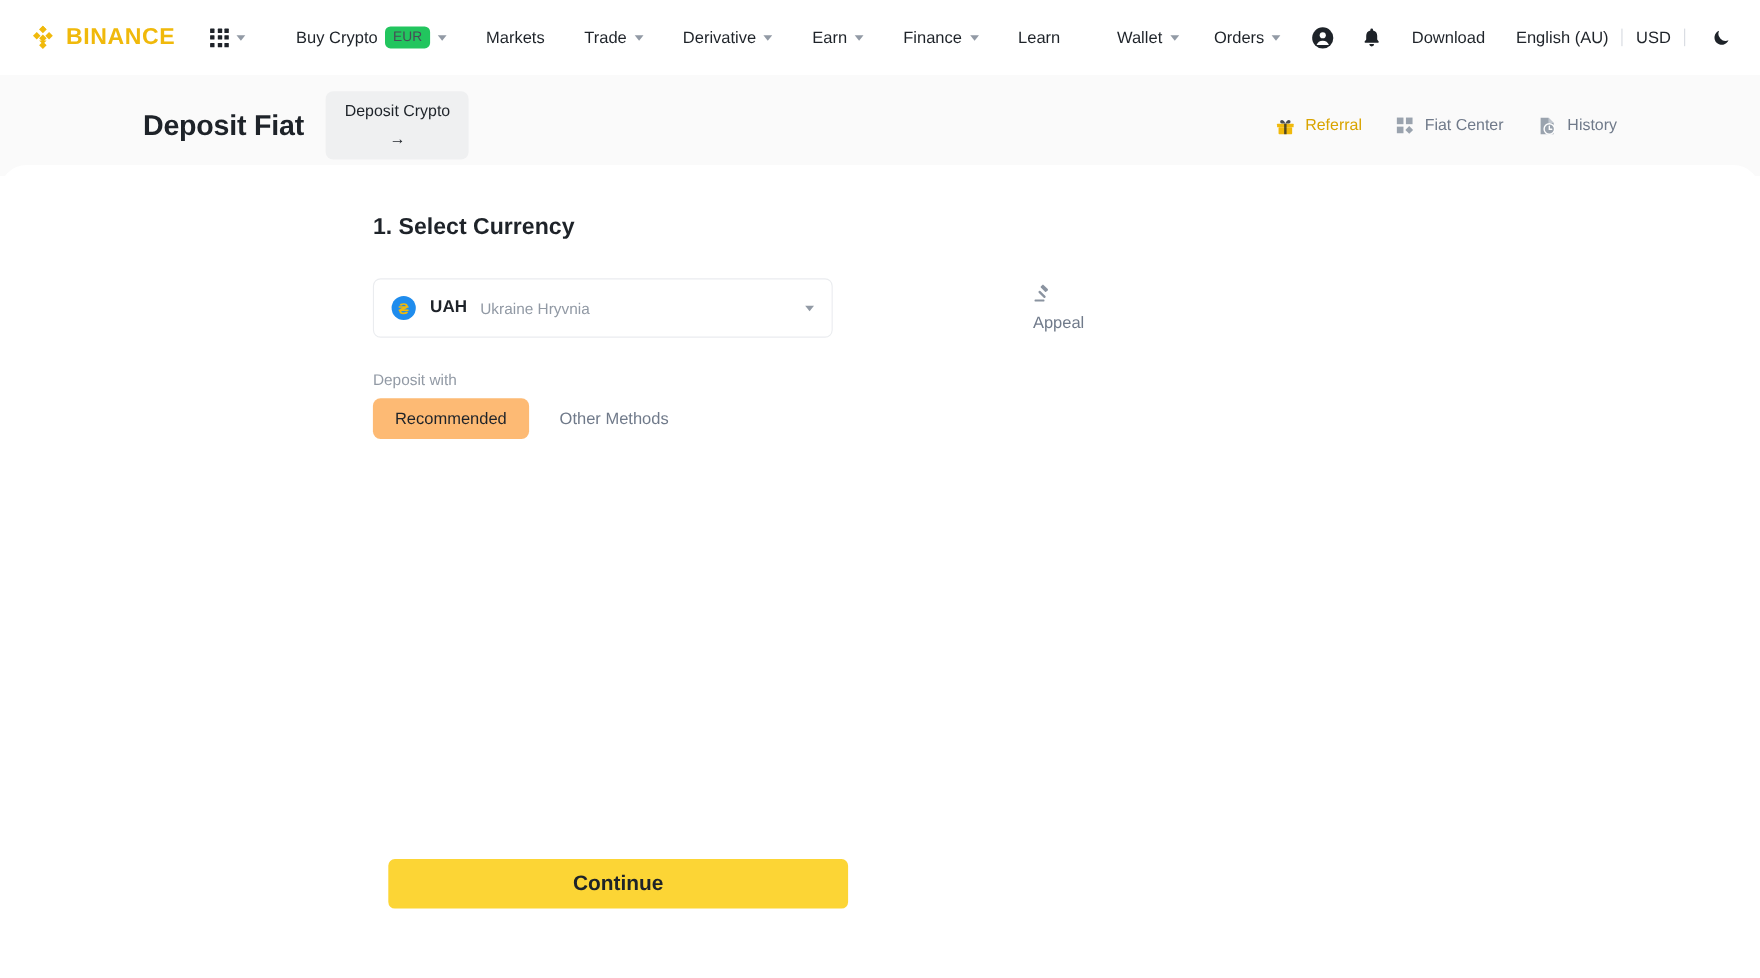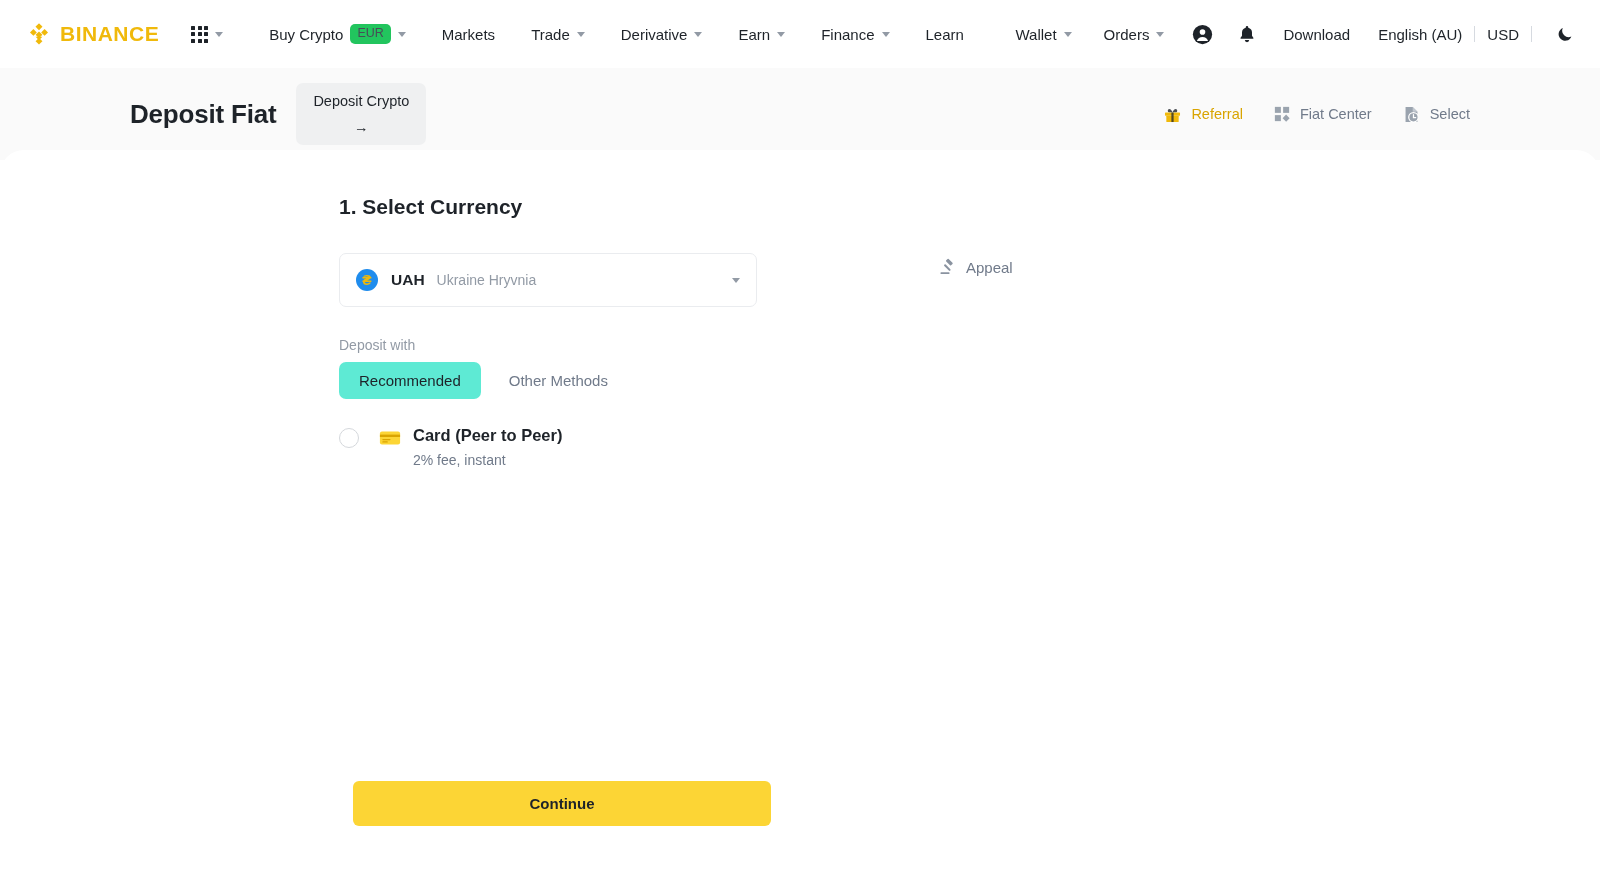--- a/index.html
+++ b/index.html
@@ -126,49 +126,49 @@
   .cur-code { font-size: 15.5px; font-weight: 600; color: #1e2329; }
   .cur-name { font-size: 14px; color: #929aa5; margin-left: 12px; }
   .select-caret { margin-left: auto; }
 
   .deposit-with { margin-top: 30px; }
   .tabs { display: flex; align-items: center; gap: 8px; margin-top: 8px; }
   .tab {
     font-size: 15px; padding: 10px 20px; border-radius: 7px;
     cursor: pointer; color: #707a8a;
   }
-  .tab.active { background: #5eead4; color: #1e2329; font-weight: 500; }
+  .tab.active { background: #fdba74; color: #1e2329; font-weight: 500; }
 
   .method-row {
     display: flex; align-items: flex-start;
     margin-top: 26px; cursor: pointer;
   }
   .radio {
     width: 20px; height: 20px; border-radius: 50%;
     border: 1.5px solid #d5d8dc; flex: none;
     margin-top: 3px; margin-right: 20px; background: #fff;
   }
   .method-icon {
     width: 22px; height: 22px; flex: none; margin-right: 12px; margin-top: 2px;
   }
   .method-name { font-size: 16.5px; font-weight: 600; color: #1e2329; line-height: 1.3; }
   .method-sub { font-size: 14px; color: #707a8a; margin-top: 6px; }
 
   .right-col { margin-left: 182px; padding-top: 5px; }
   .appeal-link {
-    display: flex; align-items: center; gap: 9px;
-    font-size: 15px; color: #707a8a; cursor: pointer;
+    display: flex; align-items: flex-start; gap: 9px;
+    font-size: 15px; color: #707a8a; cursor: pointer; flex-direction: column;
   }
 
   .continue-btn {
     position: absolute;
     left: 353px; top: 631px;
     width: 418px; height: 45px;
     background: #FCD535; border: none; border-radius: 6px;
-    font-family: inherit; font-size: 15px; font-weight: 600; color: #1e2329;
+    font-family: inherit; font-size: 19px; font-weight: 600; color: #1e2329;
     cursor: pointer;
   }
 </style>
 </head>
 <body>
 
 <div class="topnav">
 
   <div class="logo">
     <svg class="logo-mark" viewBox="0 0 32 32">
@@ -308,21 +308,21 @@
       <span>Fiat Center</span>
     </div>
 
     <div class="sub-link">
       <svg width="19" height="19" viewBox="0 0 24 24">
         <path d="M4.5 2.5h9l6 6v13h-15z" fill="#9aa3ae"></path>
         <path d="M13.5 2.5l6 6h-6z" fill="#c2c8d0"></path>
         <circle cx="14.5" cy="15.5" r="6" fill="#9aa3ae" stroke="#ffffff" stroke-width="1.6"></circle>
         <path d="M14.5 12.2v3.6h2.8" stroke="#ffffff" stroke-width="1.6" fill="none" stroke-linecap="round"></path>
       </svg>
-      <span>Select</span>
+      <span>History</span>
     </div>
   </div>
 </div>
 
 <div class="main-card">
 
   <h2 class="step-title">1. Select Currency</h2>
 
   <div class="content-row">
 
@@ -338,33 +338,20 @@
 
       <div class="deposit-with">
         <div class="field-label">Deposit with</div>
 
         <div class="tabs">
           <div class="tab active">Recommended</div>
           <div class="tab">Other Methods</div>
         </div>
       </div>
 
-      <div class="method-row">
-        <span class="radio"></span>
-        <svg class="method-icon" viewBox="0 0 24 24">
-          <rect x="1" y="5" width="22" height="14" rx="2.2" fill="#FCD535"></rect>
-          <rect x="1" y="8.3" width="22" height="2.6" fill="#d9a400"></rect>
-          <rect x="3.6" y="13" width="9" height="1.4" rx="0.7" fill="#d9a400"></rect>
-          <rect x="3.6" y="15.6" width="6" height="1.4" rx="0.7" fill="#d9a400"></rect>
-        </svg>
-        <div>
-          <div class="method-name">Card (Peer to Peer)</div>
-          <div class="method-sub">2% fee, instant</div>
-        </div>
-      </div>
     </div>
 
     <div class="right-col">
       <div class="appeal-link">
         <svg width="18" height="18" viewBox="0 0 24 24">
           <rect x="2" y="19" width="12" height="2.4" rx="0.6" fill="#8a93a0"></rect>
           <rect x="9.2" y="3.2" width="9.2" height="4.6" rx="1" fill="#8a93a0" transform="rotate(45 13.8 5.5)"></rect>
           <rect x="5.6" y="11.4" width="11" height="2.8" rx="1.2" fill="#8a93a0" transform="rotate(45 11.1 12.8)"></rect>
         </svg>
         <span>Appeal</span>

